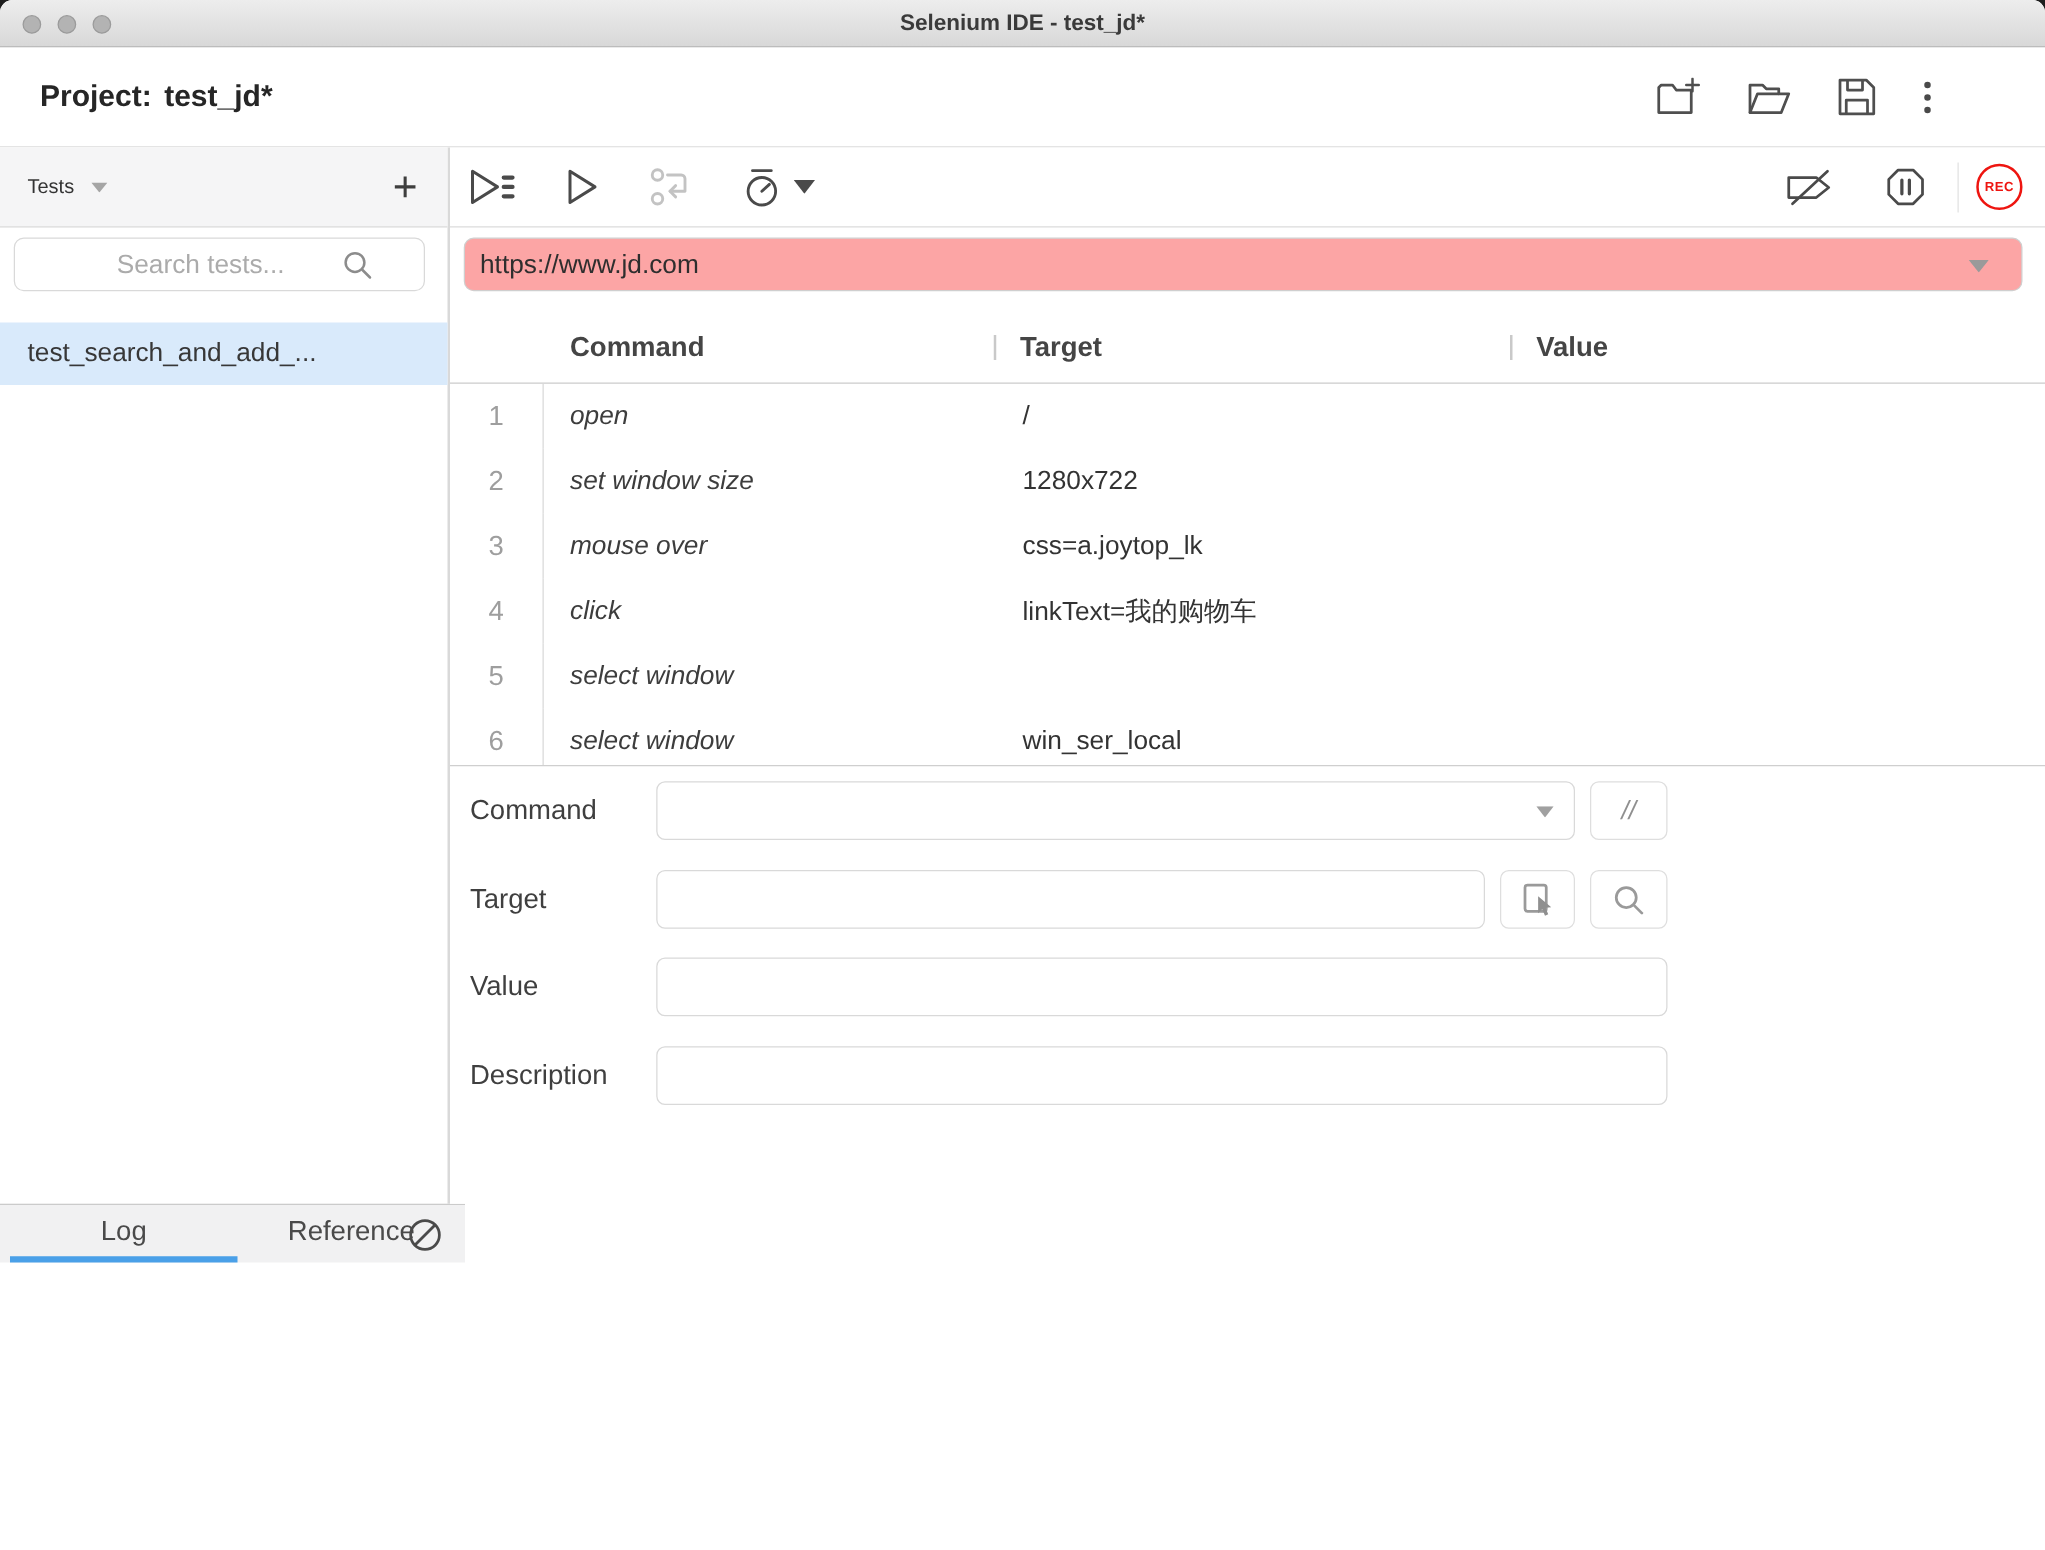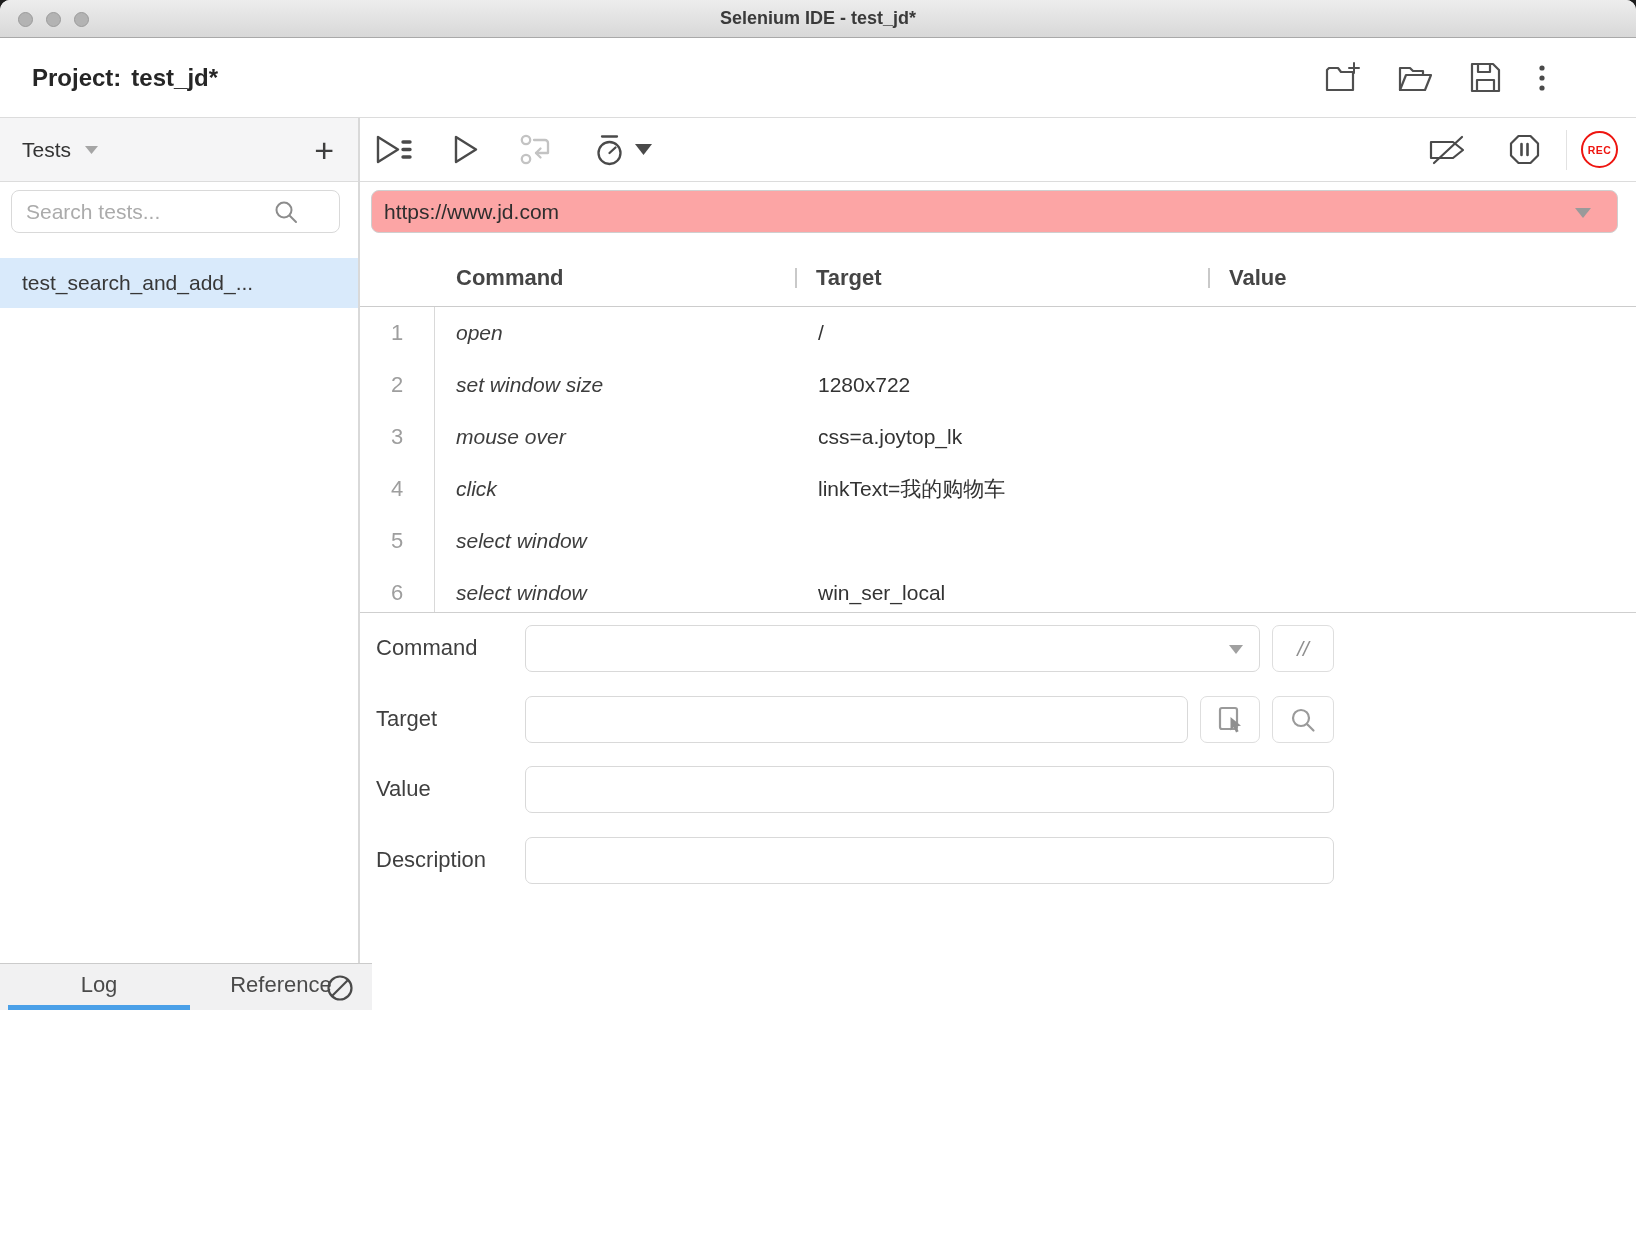--- a/index.html
+++ b/index.html
@@ -25,27 +25,27 @@
   .icon-btn{background:none;border:none;padding:0;cursor:pointer;display:flex;align-items:center;}
 
   
   .body-row{position:absolute;top:118px;left:0;right:0;height:845px;display:flex;}
   .sidebar{width:360px;border-right:2px solid #d9d9d9;background:#fff;position:relative;}
   .main{flex:1;position:relative;background:#fff;}
 
   
   .tests-header{height:64px;background:#f5f5f6;border-bottom:1.5px solid #dcdcdc;
     display:flex;align-items:center;padding:0 24px 0 22px;}
-  .tests-title{font-size:21px;color:#333;}
+  .tests-title{font-size:16px;color:#333;}
   .tests-caret{margin-left:14px;}
   .add-test{margin-left:auto;font-size:34px;font-weight:200;color:#3e3e3e;background:none;border:none;
     line-height:1;padding:0;cursor:pointer;}
   .search-wrap{position:relative;margin:8px 22px 0 11px;}
   .search-wrap input{width:329px;height:43px;border:1.5px solid #d9d9d9;border-radius:8px;
-    padding:0 44px 0 14px;font-size:21px;color:#333;outline:none;}
+    padding:0 44px 0 14px;font-size:21px;color:#333;outline:none;text-align:center;}
   .search-wrap input::placeholder{color:#ababab;}
   .search-wrap .mag{position:absolute;right:38px;top:10px;}
   .test-list{list-style:none;margin:25px 0 0 0;padding:0;}
   .test-item{height:50px;display:flex;align-items:center;padding-left:22px;font-size:21px;color:#373737;
     background:var(--selected-test-bg,#d9eafb);white-space:nowrap;overflow:hidden;text-overflow:ellipsis;}
 
   
   .toolbar{position:absolute;top:0;left:0;right:0;height:64px;border-bottom:1.5px solid #dcdcdc;
     display:flex;align-items:center;}
   .tb-left{display:flex;align-items:center;gap:41px;padding-left:14px;}

